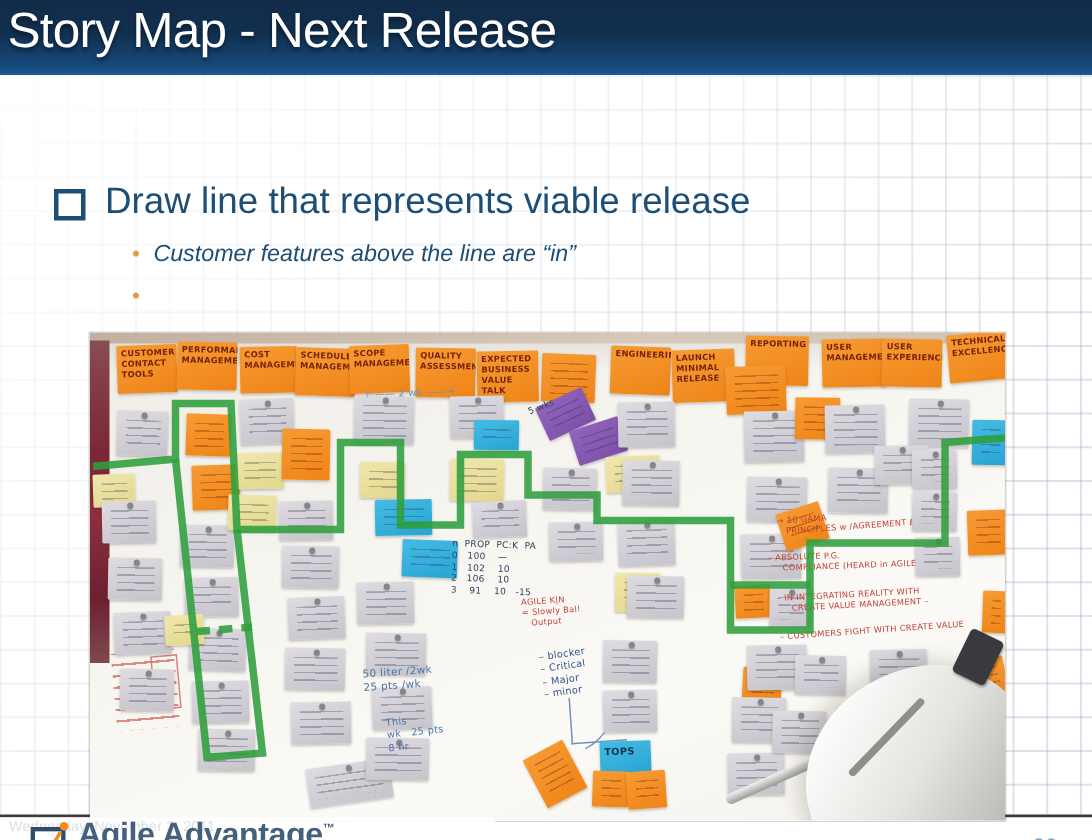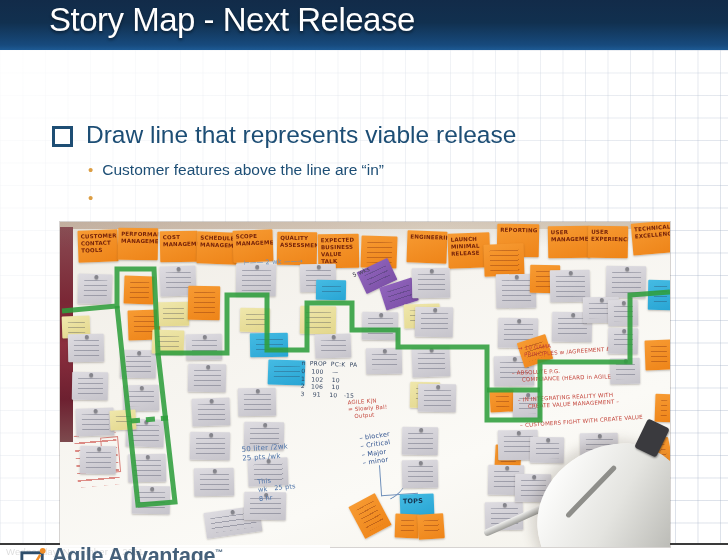--- a/index.html
+++ b/index.html
@@ -7,45 +7,45 @@
     position:relative;width:728px;height:560px;overflow:hidden;background:#fff;
     font-family:"Liberation Sans",sans-serif;margin:0 auto;
   }
   
   .titlebar{
     position:absolute;left:0;top:0;width:100%;height:50px;
     background:linear-gradient(180deg,#122b49 0%,#11304f 45%,#174a7d 90%,#1d5a94 100%);
   }
   .titlebar .title{
     position:absolute;left:5px;top:1px;color:#fff;font-size:33px;letter-spacing:-.5px;
-    text-shadow:0 2px 3px rgba(0,0,0,.45);white-space:nowrap;margin-left:44px;
+    text-shadow:0 2px 3px rgba(0,0,0,.45);white-space:nowrap;
   }
   
   .content{
     position:absolute;left:0;top:50px;width:100%;height:493px;background:#fff;
     background-image:
       linear-gradient(to right, rgba(150,165,190,.32) 1px, transparent 1px),
       linear-gradient(to bottom, rgba(150,165,190,.32) 1px, transparent 1px);
     background-size:22.5px 22.5px;
   }
   .content .grid-fade{
     position:absolute;inset:0;pointer-events:none;
     background:linear-gradient(135deg, rgba(255,255,255,.95) 0%, rgba(255,255,255,.55) 40%, rgba(255,255,255,0) 75%);
   }
   
-  .heading{position:absolute;left:52px;top:71px;display:flex;align-items:flex-start;z-index:3;}
+  .heading{position:absolute;left:36px;top:71px;display:flex;align-items:flex-start;z-index:3;}
   .checkbox{
     display:inline-block;width:15px;height:15px;border:3.5px solid #1e4e74;background:#fff;
     margin:5px 13px 0 0;flex:none;
   }
   .heading-text{font-size:24.5px;color:#1d4e75;white-space:nowrap;}
   .bullets{position:absolute;left:88px;top:110px;z-index:3;}
   .bullet{display:flex;align-items:flex-start;margin-bottom:9px;}
   .bullet .dot{color:#dc9e44;font-size:15px;margin:0 9px 0 0;line-height:19px;}
-  .bullet .btext{font-size:15.5px;color:#1d4e75;line-height:19px;white-space:nowrap;}
+  .bullet .btext{font-size:15.5px;color:#1d4e75;line-height:19px;white-space:nowrap;font-style:italic;}
   
   .photo{
     position:absolute;left:60px;top:172px;width:610px;height:325px;overflow:hidden;z-index:2;
     background:linear-gradient(160deg,#efece5 0%,#f6f4ef 35%,#fbfaf6 70%,#f3f1ea 100%);
     box-shadow:0 0 0 1px rgba(90,80,70,.25);
   }
   .photo .wall-top{position:absolute;left:0;top:0;width:100%;height:7px;
     background:linear-gradient(90deg,#cdb9a8,#e3d6c6 60%,#ded2c2);}
   .photo .wall-strip{position:absolute;left:0;top:5px;width:13px;height:215px;
     background:linear-gradient(180deg,#8a4a52 0%,#7a2735 35%,#8c2f3f 55%,#6d2030 80%,#7d4a4e 100%);}

